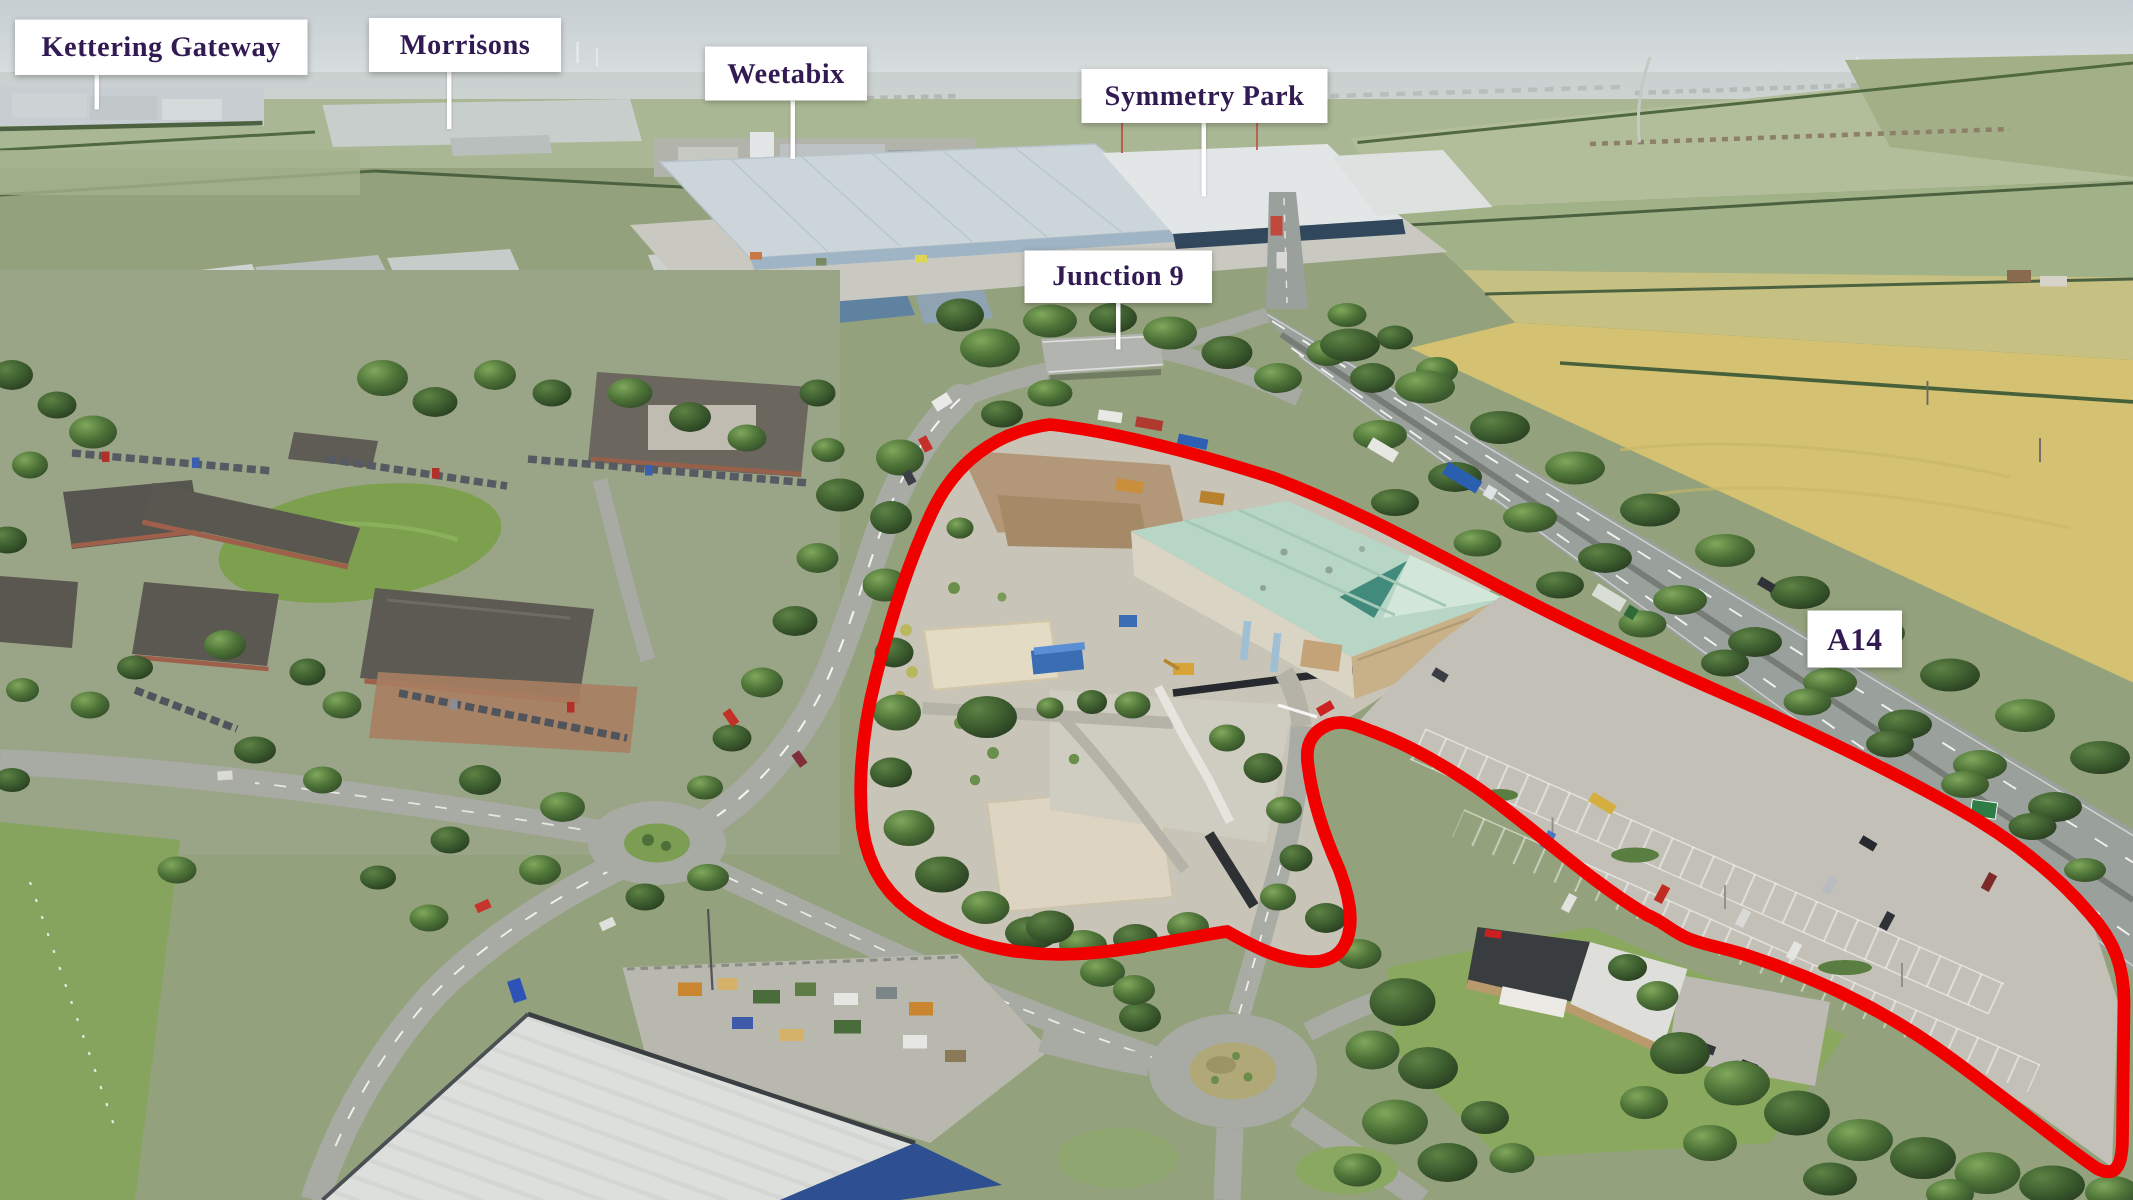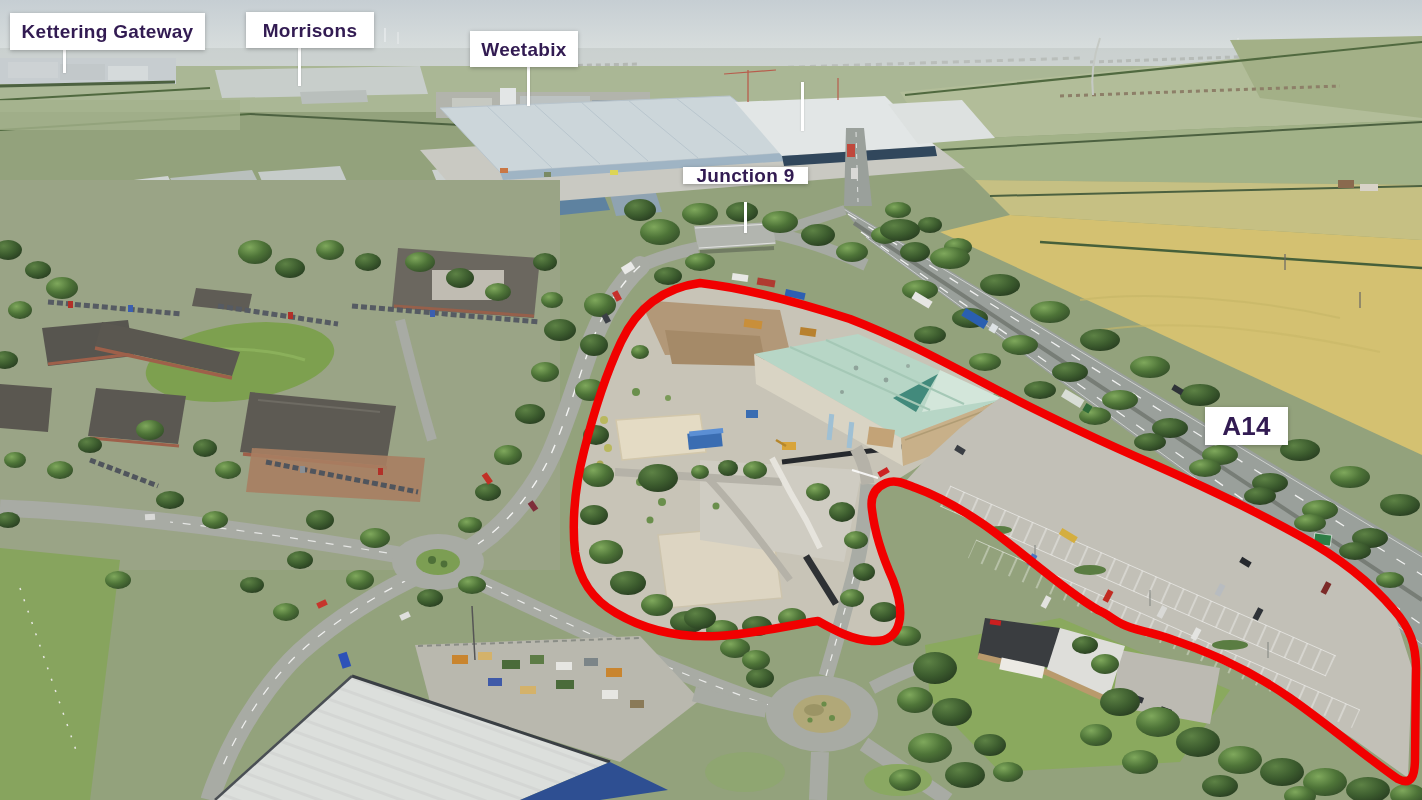--- a/index.html
+++ b/index.html
@@ -1,32 +1,32 @@
 <!DOCTYPE html>
 <html style="--boundary-red: #f10000; --label-text: #321b52; --label-bg: #ffffff; --leader-line: #ffffff;"><head>
 <meta charset="utf-8">
 <style>
   html,body{margin:0;padding:0;background:#222;}
   .stage{position:relative;width:1422px;height:800px;overflow:hidden;background:#f9a8d4;
-         font-family:Liberation Sans, sans-serif;}
+         font-family:Liberation Serif, serif;}
   .stage svg{position:absolute;left:0;top:0;display:block;}
   .site-boundary{fill:none;stroke:var(--boundary-red,#f10000);stroke-width:8.5;
                  stroke-linejoin:round;stroke-linecap:round;}
   .label{position:absolute;display:flex;align-items:center;justify-content:center;
          background:var(--label-bg,#ffffff);color:var(--label-text,#321b52);
          font-weight:700;font-size:19px;line-height:1;letter-spacing:.3px;
          box-shadow:0 1px 4px rgba(0,0,0,.28);z-index:5;}
   .leader{position:absolute;width:3px;background:var(--leader-line,#ffffff);z-index:4;
           box-shadow:0 0 2px rgba(0,0,0,.2);}
   #label-kettering{left:10px;top:13px;width:195px;height:37px;}
   #label-morrisons{left:246px;top:12px;width:128px;height:36px;}
   #label-weetabix{left:470px;top:31px;width:108px;height:36px;}
   #label-symmetry{left:721px;top:46px;width:164px;height:36px;}
-  #label-junction9{left:683px;top:167px;width:125px;height:17px;}
-  #label-a14{left:1205px;top:407px;width:83px;height:38px;font-size:26px;}
+  #label-junction9{left:683px;top:167px;width:125px;height:35px;}
+  #label-a14{left:1205px;top:407px;width:63px;height:38px;font-size:21px;}
   #leader-kettering{left:63px;top:50px;height:23px;}
   #leader-morrisons{left:298px;top:48px;height:38px;}
   #leader-weetabix{left:527px;top:67px;height:39px;}
   #leader-symmetry{left:801px;top:82px;height:49px;}
   #leader-junction9{left:744px;top:202px;height:31px;}
 </style>
 </head>
 <body>
 
 <div class="stage">
@@ -573,20 +573,23 @@
 
 <div class="label" id="label-kettering">
   <span>Kettering Gateway</span>
 </div>
 <div class="label" id="label-morrisons">
   <span>Morrisons</span>
 </div>
 <div class="label" id="label-weetabix">
   <span>Weetabix</span>
 </div>
+<div class="label" id="label-symmetry">
+  <span>Symmetry Park</span>
+</div>
 <div class="label" id="label-junction9">
   <span>Junction 9</span>
 </div>
 <div class="label" id="label-a14">
   <span>A14</span>
 </div>
 
 </div>
 
 </body></html>

